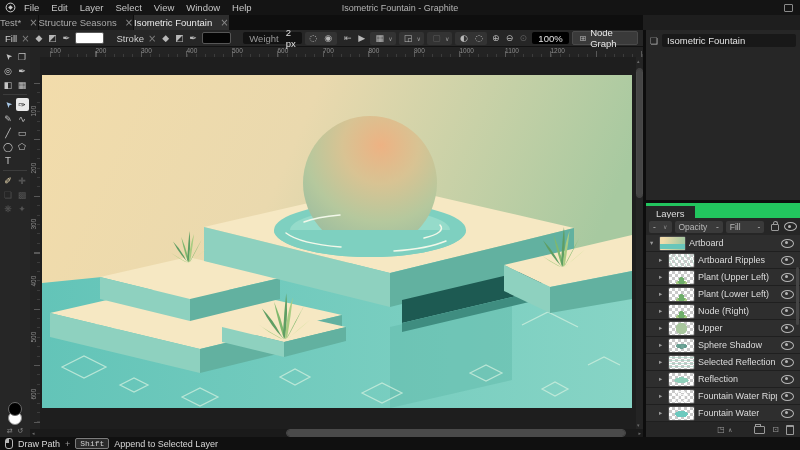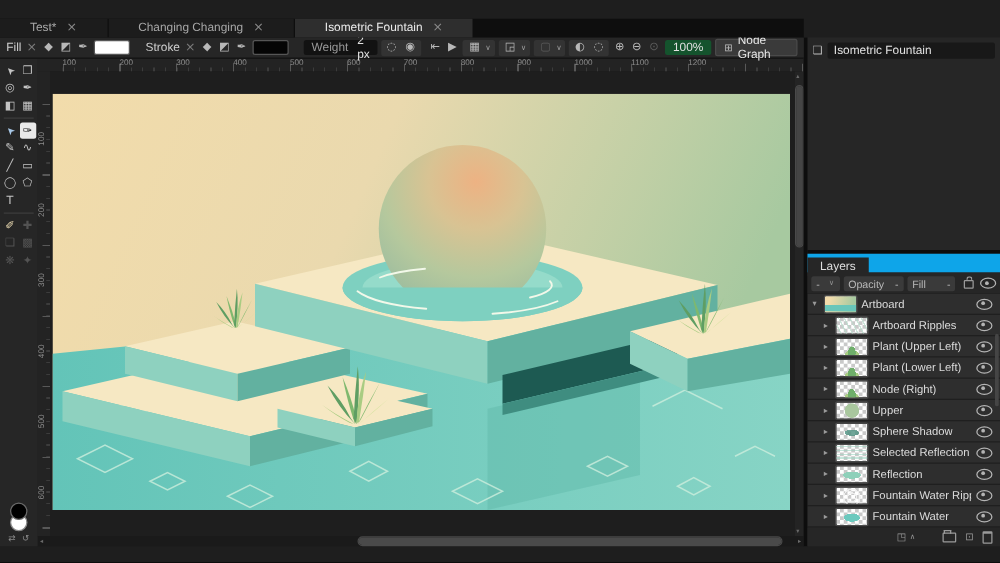--- a/index.html
+++ b/index.html
@@ -9,21 +9,21 @@
   
   .titlebar{position:absolute;top:0;left:0;right:0;height:15px;background:#141414;display:flex;align-items:center;z-index:30;}
   .logo{margin:0 2px 0 5px;display:flex;align-items:center;}
   .menus{display:flex;}
   .menu-item{padding:0 6px;font-size:9.5px;color:#c6c6c6;line-height:15px;}
   .window-title{position:absolute;left:0;right:0;text-align:center;font-size:9px;color:#b5b5b5;pointer-events:none;}
   .fs-icon{position:absolute;right:7px;top:4px;width:7px;height:6px;border:1px solid #8a8a8a;border-radius:1px;}
 
   
   .tabbar{position:absolute;top:15px;left:0;width:643px;height:15px;background:#0e0e0e;display:flex;z-index:30;}
-  .doc-tab{display:flex;align-items:center;gap:8px;padding:0 24px;font-size:9.5px;background:#1c1c1c;color:#a8a8a8;margin-right:1px;}
+  .doc-tab{display:flex;align-items:center;gap:8px;padding:0 0;font-size:9.5px;background:#1c1c1c;color:#a8a8a8;margin-right:1px;}
   .doc-tab[data-active="true"]{background:#2e2e2e;color:#ececec;}
   .tab-close{color:#8a8a8a;font-size:10px;line-height:10px;}
   .right-tabbar{position:absolute;top:15px;left:643px;right:0;height:15px;background:#0e0e0e;z-index:30;}
   .panel-tab{display:inline-flex;height:15px;align-items:center;padding:0 10px;font-size:9.5px;background:#262626;color:#dedede;margin-left:3px;}
 
   
   .optionsbar{position:absolute;top:30px;left:0;width:643px;height:17px;background:#262626;border-bottom:1px solid #121212;display:flex;align-items:center;font-size:9.5px;gap:3px;padding:0 5px;box-sizing:border-box;z-index:25;}
   .ob-label{color:#cfcfcf;}
   .ob-x{color:#7d7d7d;font-size:10px;padding:0 1px;}
   .ob-icon{width:13px;text-align:center;color:#b8b8b8;font-size:9px;}
@@ -31,21 +31,21 @@
   .swatch{width:33px;height:10px;border-radius:2px;border:1px solid #565656;}
   .swatch.white{background:#fff;}
   .swatch.black{background:#050505;}
   .pill{background:#121212;border-radius:2px;height:12px;display:flex;align-items:center;padding:0 6px;gap:7px;color:#e2e2e2;}
   .pill .lab{color:#9a9a9a;}
   .btn-group{background:#333;border-radius:2px;height:13px;display:flex;align-items:center;padding:0 2px;gap:2px;}
   .dd{background:#333;border-radius:2px;height:13px;display:flex;align-items:center;padding:0 3px;gap:2px;}
   .dd .chev{font-size:6px;color:#9a9a9a;}
   .spacer{flex:1;}
   .nodegraph-btn{background:#3a3a3a;border:1px solid #4a4a4a;border-radius:2px;height:12px;display:flex;align-items:center;gap:4px;padding:0 6px;color:#e8e8e8;font-size:9.5px;}
-  .zoom-field{background:#14532d;border-radius:2px;height:12px;width:46px;display:flex;align-items:center;justify-content:center;color:#e2e2e2;}
+  .zoom-field{background:#000000;border-radius:2px;height:12px;width:46px;display:flex;align-items:center;justify-content:center;color:#e2e2e2;}
 
   
   .toolbar{position:absolute;top:47px;left:0;width:30px;bottom:13px;background:#262626;display:flex;flex-direction:column;align-items:center;padding-top:3px;box-sizing:border-box;z-index:20;}
   .tool-grid{display:grid;grid-template-columns:13px 13px;gap:1px;}
   .tool{height:13px;display:flex;align-items:center;justify-content:center;font-size:9px;color:#c4c4c4;border-radius:2px;font-family:"DejaVu Sans",sans-serif;}
   .tool[data-state="active"]{background:#e9e9e9;color:#161616;}
   .tool[data-state="disabled"]{color:#535353;}
   .tool[data-name="select-tool"],.tool[data-name="path-tool"]{transform:rotate(-135deg);font-size:8px;}
   .tool[data-name="path-tool"]{color:#a8c8e8;}
   .tool[data-name="brush-tool"]{color:#e8d8b0;}
@@ -74,21 +74,21 @@
   .hscroll{position:absolute;left:30px;width:613px;bottom:13px;height:8px;background:#1a1a1a;z-index:15;}
   .hscroll .thumb{position:absolute;left:42%;width:55%;top:1px;height:6px;background:#4a4a4a;border-radius:3px;}
   .hscroll .arr{position:absolute;top:1px;font-size:5px;color:#6a6a6a;}
 
   
   .rpanel{position:absolute;top:30px;left:643px;right:0;bottom:13px;background:#262626;border-left:3px solid #0d0d0d;display:flex;flex-direction:column;z-index:20;}
   .props{height:170px;border-bottom:3px solid #0d0d0d;}
   .doc-name-row{display:flex;align-items:center;gap:4px;margin:4px 4px;}
   .doc-icon{color:#b8b8b8;font-size:9px;}
   .doc-name-input{flex:1;background:#181818;border-radius:2px;height:13px;line-height:13px;padding:0 5px;font-size:9.5px;color:#e2e2e2;white-space:nowrap;overflow:hidden;}
-  .layers-tabrow{height:15px;background:#0ea5e9;}
+  .layers-tabrow{height:15px;background:#22c55e;}
   .layers-controls{height:17px;background:#262626;display:flex;align-items:center;gap:3px;padding:0 3px;}
   .mini{background:#3a3a3a;border-radius:2px;height:12px;display:flex;align-items:center;justify-content:space-between;padding:0 4px;font-size:8.5px;color:#b8b8b8;}
   .mini .chev{font-size:6px;color:#8d8d8d;}
   .blend-dd{width:18px;}
   .opacity-f{width:50px;}
   .fill-f{width:38px;}
   .lock-icon{width:7px;height:5px;border:1px solid #9a9a9a;border-radius:1px;position:relative;margin:2px 2px 0 4px;}
   .lock-icon::before{content:"";position:absolute;left:1px;top:-4px;width:3px;height:3px;border:1px solid #9a9a9a;border-bottom:none;border-radius:3px 3px 0 0;}
   .eye{width:11px;height:7px;border:1px solid #b4b4b4;border-radius:50%;position:relative;flex:none;}
   .eye::after{content:"";position:absolute;left:3px;top:1.5px;width:3px;height:3px;background:#b4b4b4;border-radius:50%;}
@@ -121,29 +121,49 @@
   .statusbar{position:absolute;bottom:0;left:0;right:0;height:13px;background:#101010;display:flex;align-items:center;gap:5px;padding-left:5px;font-size:9px;color:#d8d8d8;z-index:40;}
   .mouse-icon{width:6px;height:9px;border:1px solid #b8b8b8;border-radius:3px;background:linear-gradient(#b8b8b8,#b8b8b8) no-repeat 0 0/50% 45%;}
   .key{border:1px solid #7d7d7d;border-radius:2px;background:#2b2b2b;padding:0 4px;font-size:8px;height:9px;line-height:9px;font-family:"Liberation Mono",monospace;color:#cfcfcf;}
   .plus{color:#9a9a9a;}
 </style>
 </head>
 <body>
 
 <div class="app" data-name="graphite-app">
 
+  <div class="titlebar" data-name="title-bar">
+    <span class="logo" data-name="graphite-logo-icon">
+      <svg width="11" height="11" viewBox="0 0 11 11">
+          <circle cx="5.5" cy="5.5" r="4.4" fill="none" stroke="#cfcfcf" stroke-width="1"></circle>
+          <path d="M5.5 3.2 L7.8 5.5 5.5 7.8 3.2 5.5 Z" fill="#cfcfcf"></path>
+        </svg>
+    </span>
+    <div class="menus" data-name="menu-bar">
+
+    <div class="menu-item" data-name="menu-item">File</div>
+        <div class="menu-item" data-name="menu-item">Edit</div>
+        <div class="menu-item" data-name="menu-item">Layer</div>
+        <div class="menu-item" data-name="menu-item">Select</div>
+        <div class="menu-item" data-name="menu-item">View</div>
+        <div class="menu-item" data-name="menu-item">Window</div>
+        <div class="menu-item" data-name="menu-item">Help</div>
+      </div>
+    <div class="window-title" data-name="window-title">Isometric Fountain - Graphite</div>
+    <span class="fs-icon" data-name="fullscreen-icon"></span>
+  </div>
 
   <div class="tabbar" data-name="document-tab-bar">
 
   <div class="doc-tab" data-name="document-tab" data-active="false">
       <span class="tab-label" data-name="tab-label">Test*</span>
       <span class="tab-close icon" data-name="close-icon">×</span>
     </div>
       <div class="doc-tab" data-name="document-tab" data-active="false">
-      <span class="tab-label" data-name="tab-label">Changing Changing</span>
+      <span class="tab-label" data-name="tab-label">Structure Seasons</span>
       <span class="tab-close icon" data-name="close-icon">×</span>
     </div>
       <div class="doc-tab" data-name="document-tab" data-active="true">
       <span class="tab-label" data-name="tab-label">Isometric Fountain</span>
       <span class="tab-close icon" data-name="close-icon">×</span>
     </div>
     </div>
 
   <div class="optionsbar" data-name="tool-options-bar">
     <span class="ob-label" data-name="fill-label">Fill</span>
@@ -478,14 +498,21 @@
     <div class="layers-actions" data-name="layers-actions">
       <span class="la-icon icon" data-name="locate-layer-icon">◳</span>
       <span class="la-icon icon" style="font-size:6px;margin-left:-4px;" data-name="caret-up-icon">∧</span>
       <span style="width:8px"></span>
       <span class="folder-icon" data-name="new-folder-button"></span>
       <span class="la-icon icon" data-name="new-layer-button">⊡</span>
       <span class="trash-icon" data-name="delete-layer-button"></span>
     </div>
   </div>
 
+  <div class="statusbar" data-name="status-bar">
+    <span class="mouse-icon" data-name="left-mouse-icon"></span>
+    <span data-name="status-action">Draw Path</span>
+    <span class="plus" data-name="status-plus">+</span>
+    <span class="key" data-name="shift-keycap">Shift</span>
+    <span data-name="status-hint">Append to Selected Layer</span>
+  </div>
 
 </div>
 
 </body></html>

